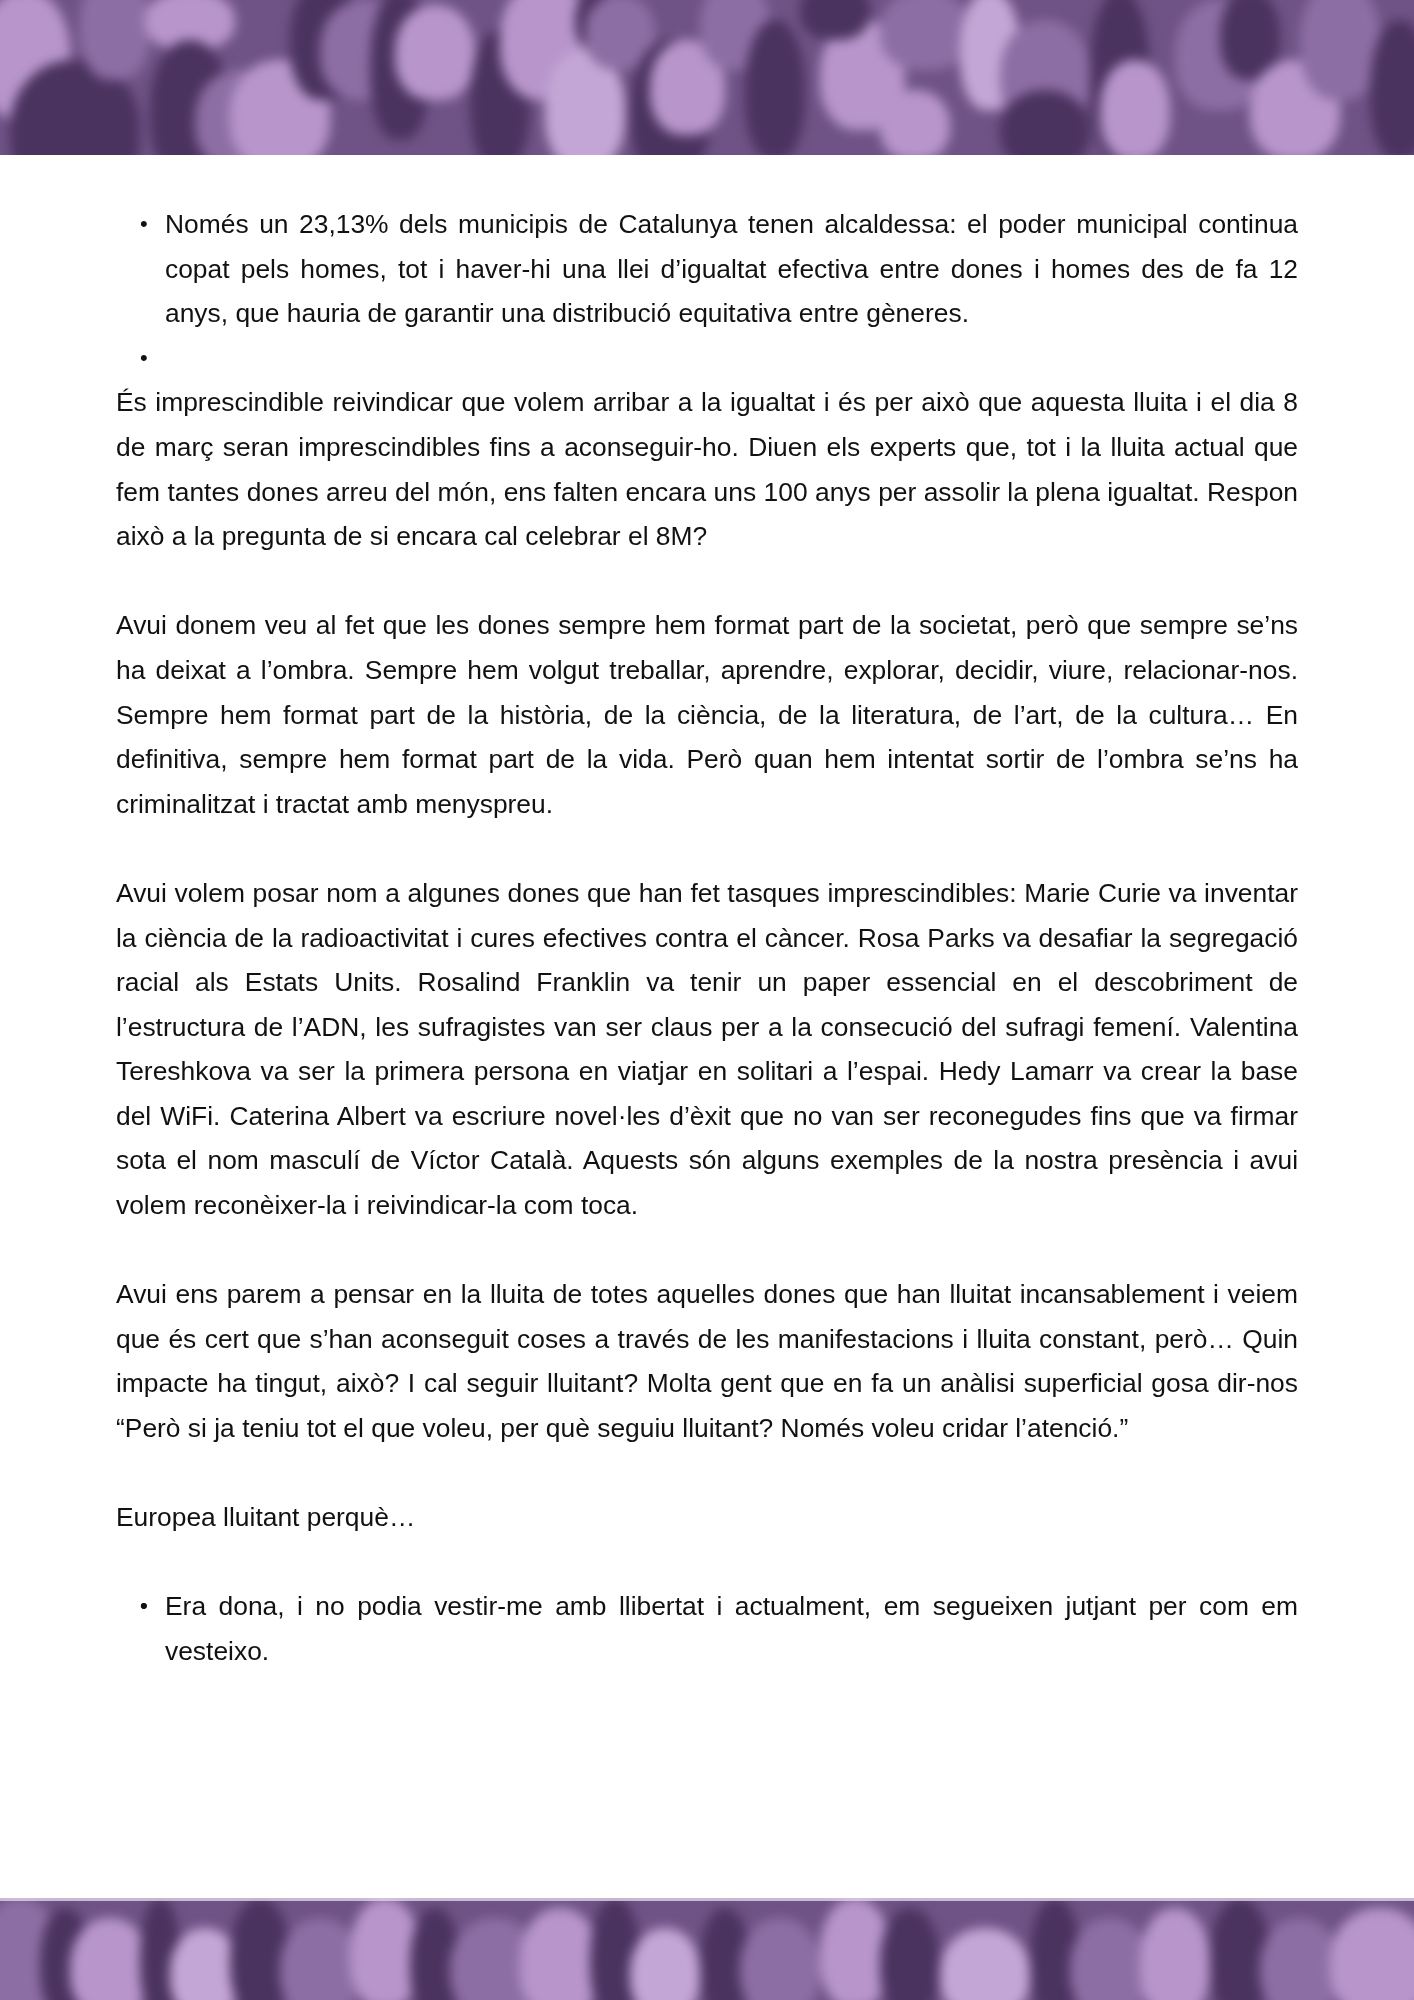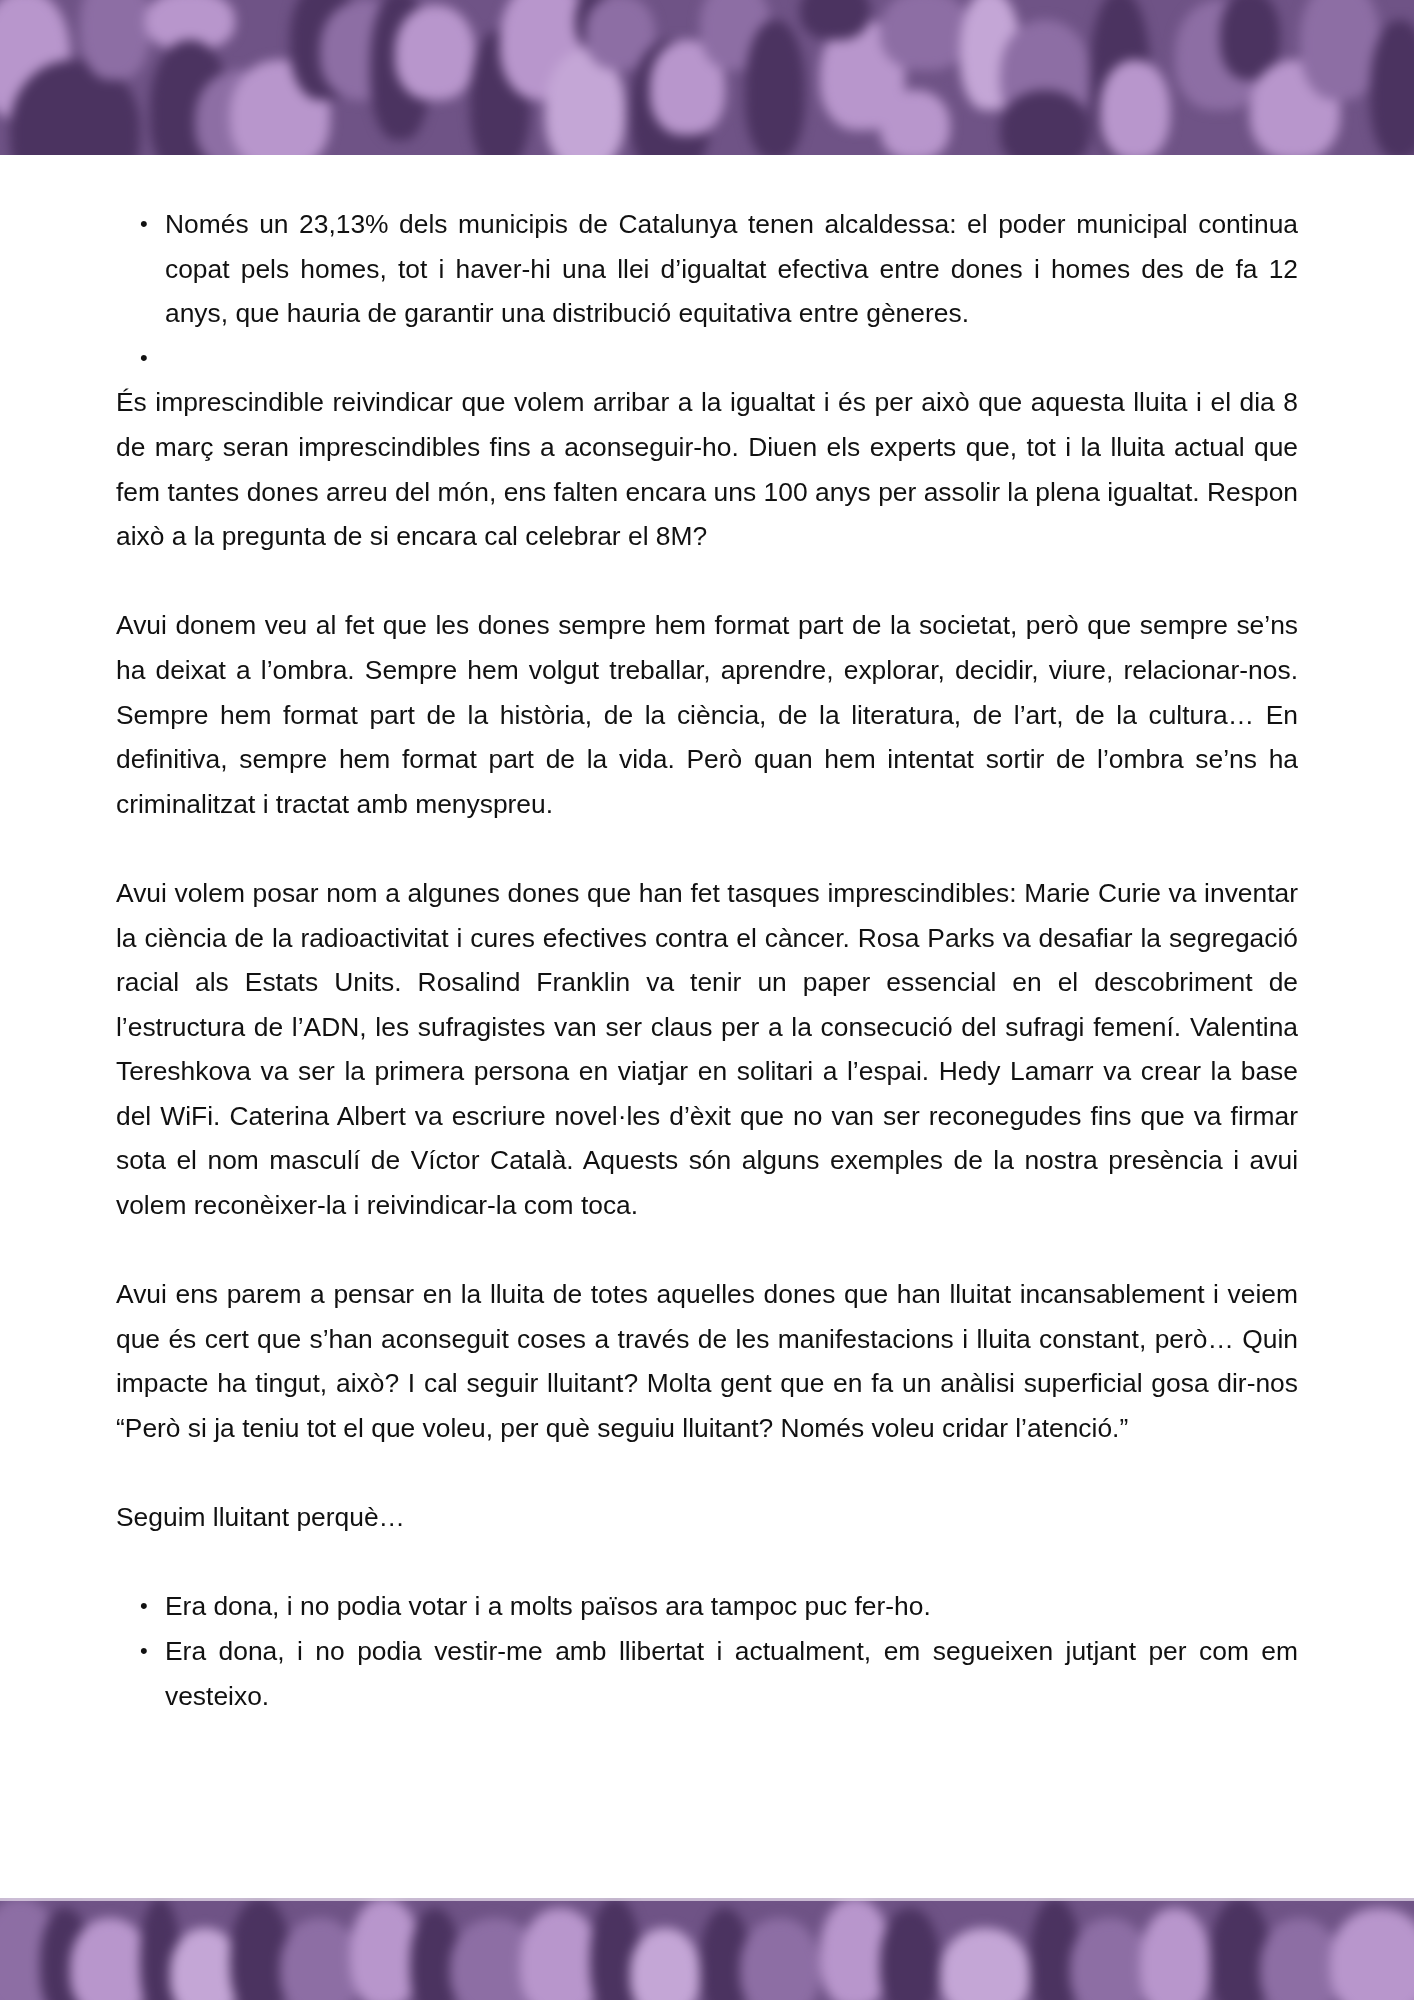--- a/index.html
+++ b/index.html
@@ -121,26 +121,25 @@
     </li>
     <li>
       <span class="bullet">•</span>
     </li>
   </ul>
 
   <p>És imprescindible reivindicar que volem arribar a la igualtat i és per això que aquesta lluita i el dia 8 de març seran imprescindibles fins a aconseguir-ho. Diuen els experts que, tot i la lluita actual que fem tantes dones arreu del món, ens falten encara uns 100 anys per assolir la plena igualtat. Respon això a la pregunta de si encara cal celebrar el 8M?</p>
   <p>Avui donem veu al fet que les dones sempre hem format part de la societat, però que sempre se’ns ha deixat a l’ombra. Sempre hem volgut treballar, aprendre, explorar, decidir, viure, relacionar-nos. Sempre hem format part de la història, de la ciència, de la literatura, de l’art, de la cultura… En definitiva, sempre hem format part de la vida. Però quan hem intentat sortir de l’ombra se’ns ha criminalitzat i tractat amb menyspreu.</p>
   <p>Avui volem posar nom a algunes dones que han fet tasques imprescindibles: Marie Curie va inventar la ciència de la radioactivitat i cures efectives contra el càncer. Rosa Parks va desafiar la segregació racial als Estats Units. Rosalind Franklin va tenir un paper essencial en el descobriment de l’estructura de l’ADN, les sufragistes van ser claus per a la consecució del sufragi femení. Valentina Tereshkova va ser la primera persona en viatjar en solitari a l’espai. Hedy Lamarr va crear la base del WiFi. Caterina Albert va escriure novel·les d’èxit que no van ser reconegudes fins que va firmar sota el nom masculí de Víctor Català. Aquests són alguns exemples de la nostra presència i avui volem reconèixer-la i reivindicar-la com toca.</p>
   <p>Avui ens parem a pensar en la lluita de totes aquelles dones que han lluitat incansablement i veiem que és cert que s’han aconseguit coses a través de les manifestacions i lluita constant, però… Quin impacte ha tingut, això? I cal seguir lluitant? Molta gent que en fa un anàlisi superficial gosa dir-nos “Però si ja teniu tot el que voleu, per què seguiu lluitant? Només voleu cridar l’atenció.”</p>
-  <p>Seguim lluitant perquè…</p>
+  <p>Europea lluitant perquè…</p>
 
   <ul>
     <li>
       <span class="bullet">•</span>
-      <span>Era dona, i no podia votar i a molts països ara tampoc puc fer-ho.</span>
     </li>
     <li>
       <span class="bullet">•</span>
       <span>Era dona, i no podia vestir-me amb llibertat i actualment, em segueixen jutjant per com em vesteixo.</span>
     </li>
   </ul>
 
 </main>
 
 <div class="banner banner-bottom">

